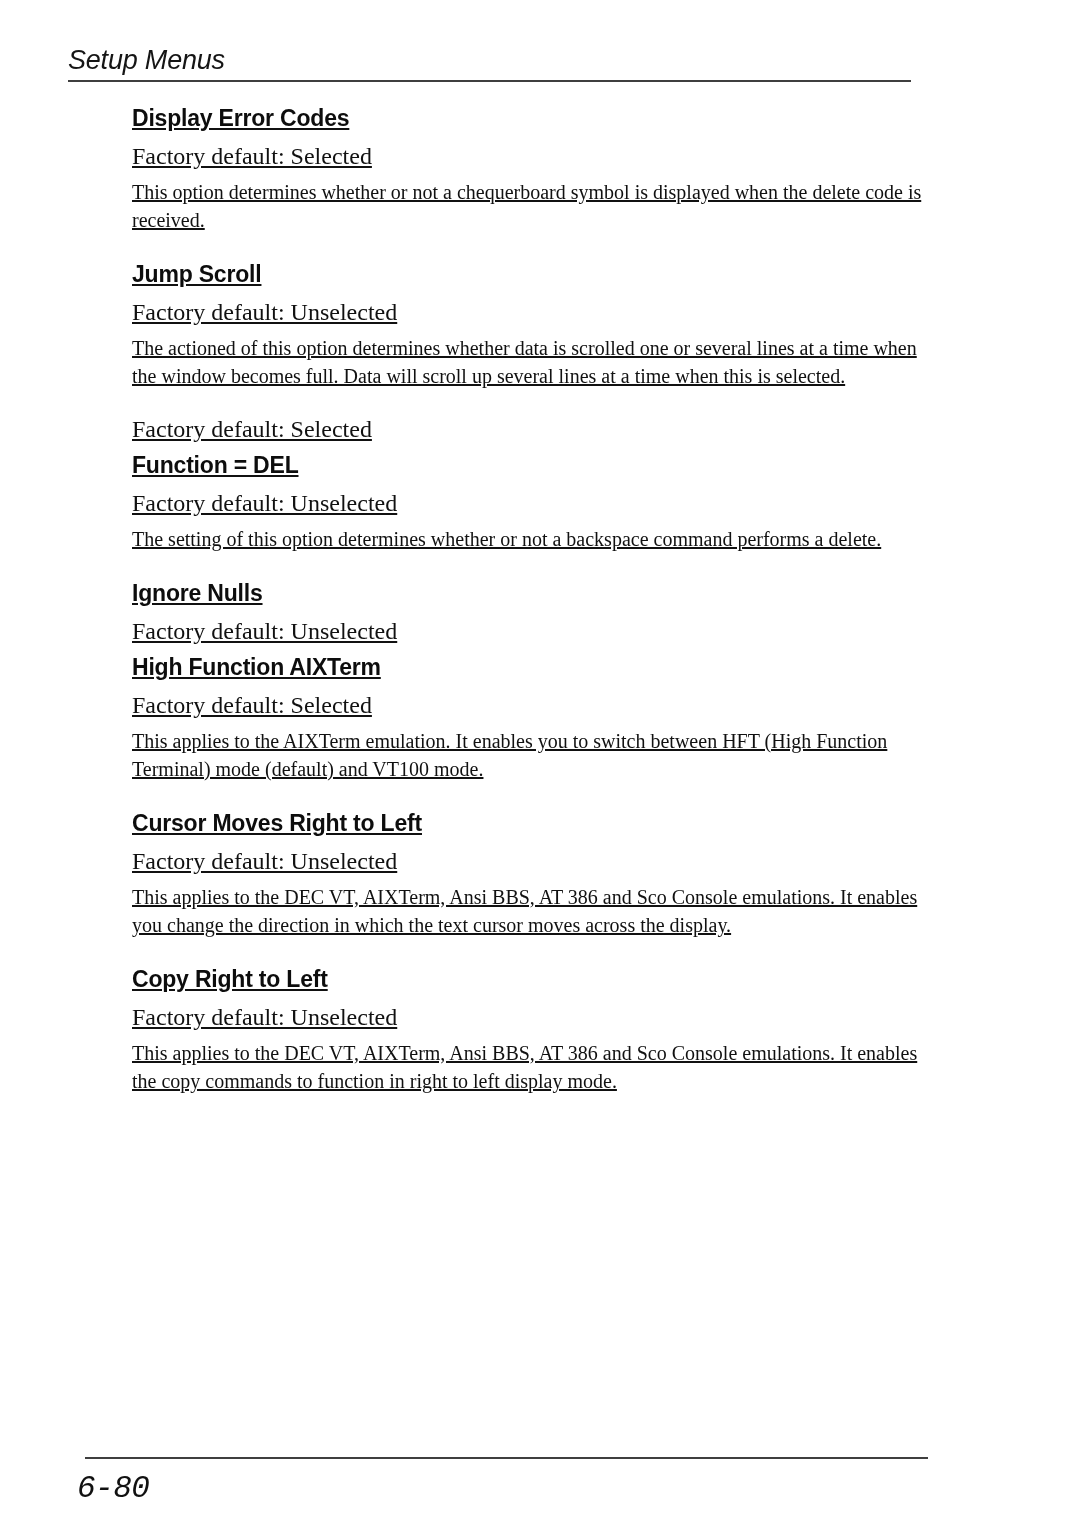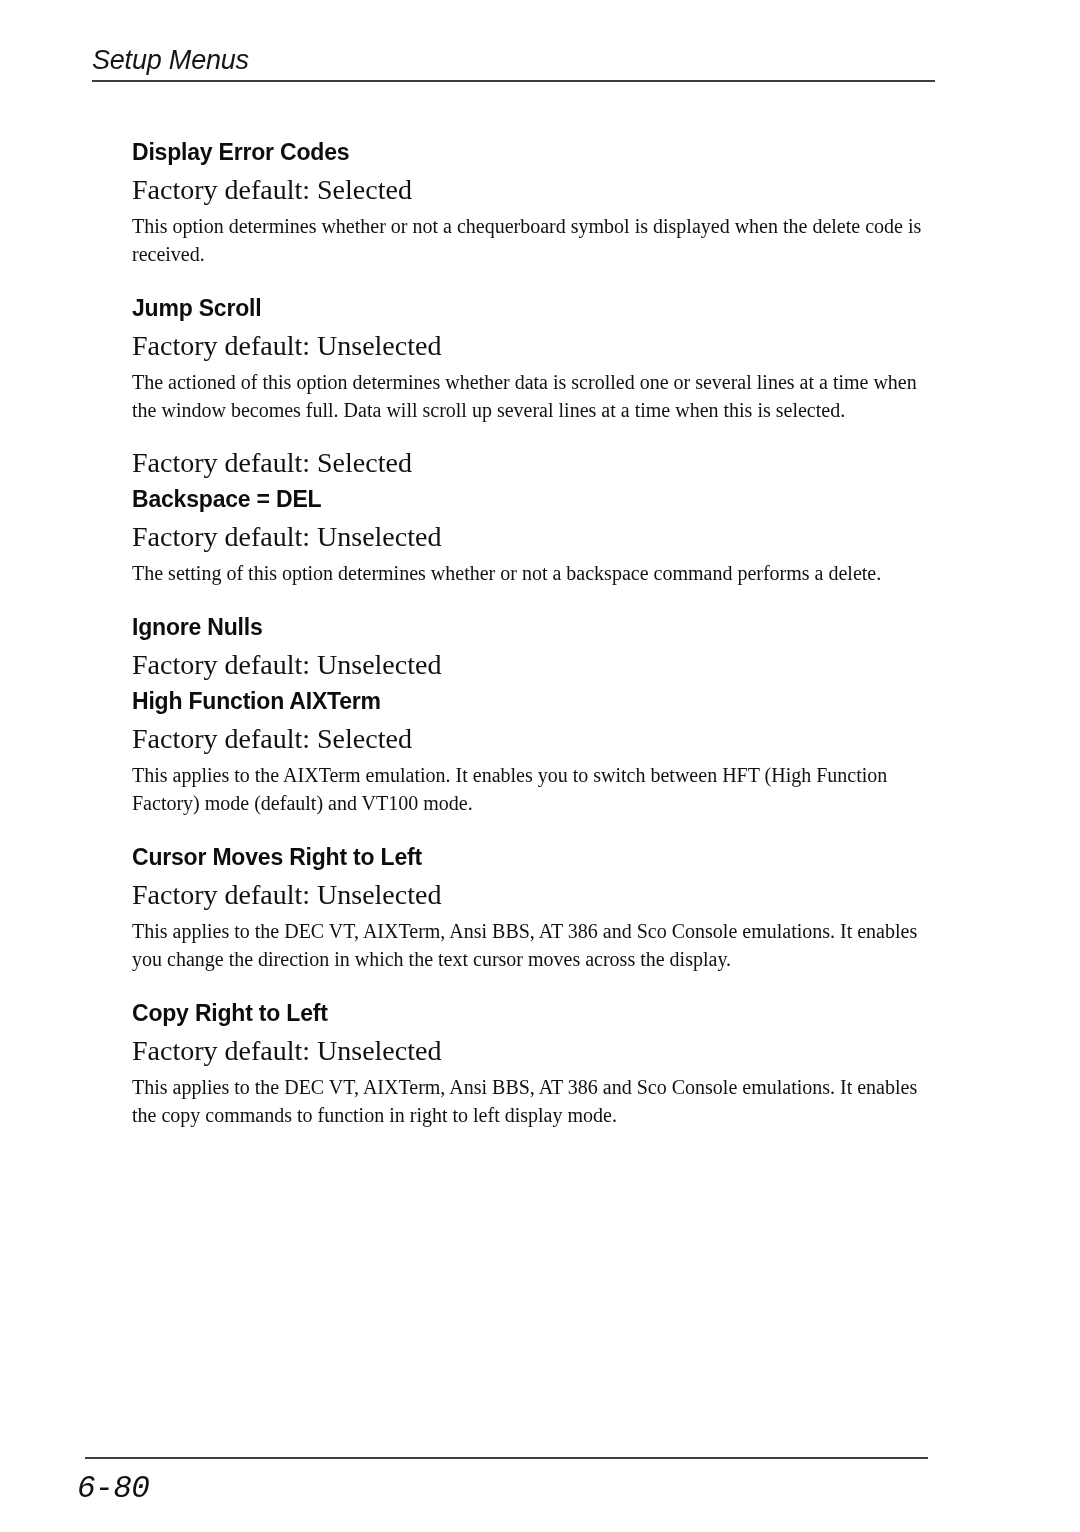--- a/index.html
+++ b/index.html
@@ -12,50 +12,51 @@
     width: 1080px;
     height: 1532px;
     background: #ffffff;
     color: #111111;
     font-family: "Liberation Serif", serif;
     overflow: hidden;
     box-sizing: border-box;
   }
   
   .running-header {
-    margin: 44px 0 0 92px;
+    margin: 44px 0 0 68px;
     width: 843px;
     border-bottom: 2.5px solid #3f3f3f;
     padding-bottom: 4px;
   }
   .running-header .title {
     font-family: "Liberation Sans", sans-serif;
     font-style: italic;
     font-size: 27px;
     line-height: 32px;
     letter-spacing: -0.2px;
     color: #151515;
   }
   
   .content {
-    padding: 56px 0 0 132px;
+    padding: 22px 0 0 132px;
     width: 795px;
+    text-decoration: underline;
   }
   .option-section { margin: 0; }
   .option-section h2 {
     font-family: "Liberation Sans", sans-serif;
     font-weight: bold;
     font-size: 23px;
     line-height: 28px;
     letter-spacing: -0.2px;
     color: #0d0d0d;
     margin: 0 0 11px 0;
   }
   .option-section p.factory-default {
-    font-size: 28px;
+    font-size: 24px;
     line-height: 26px;
     margin: 0 0 9px 0;
   }
   .option-section p.description {
     font-size: 20px;
     line-height: 28px;
     margin: 0 0 26px 0;
   }
   
   .page-footer {
@@ -97,34 +98,34 @@
       <h2>Jump Scroll</h2>
       <p class="factory-default">Factory default: Unselected</p>
       <p class="description">The actioned of this option determines whether data is scrolled one or several lines at a time when the window becomes full. Data will scroll up several lines at a time when this is selected.</p>
     </section>
 
     <section class="option-section">
       <p class="factory-default">Factory default: Selected</p>
     </section>
 
     <section class="option-section">
-      <h2>Backspace = DEL</h2>
+      <h2>Function = DEL</h2>
       <p class="factory-default">Factory default: Unselected</p>
       <p class="description">The setting of this option determines whether or not a backspace command performs a delete.</p>
     </section>
 
     <section class="option-section">
       <h2>Ignore Nulls</h2>
       <p class="factory-default">Factory default: Unselected</p>
     </section>
 
     <section class="option-section">
       <h2>High Function AIXTerm</h2>
       <p class="factory-default">Factory default: Selected</p>
-      <p class="description">This applies to the AIXTerm emulation. It enables you to switch between HFT (High Function Factory) mode (default) and VT100 mode.</p>
+      <p class="description">This applies to the AIXTerm emulation. It enables you to switch between HFT (High Function Terminal) mode (default) and VT100 mode.</p>
     </section>
 
     <section class="option-section">
       <h2>Cursor Moves Right to Left</h2>
       <p class="factory-default">Factory default: Unselected</p>
       <p class="description">This applies to the DEC VT, AIXTerm, Ansi BBS, AT 386 and Sco Console emulations. It enables you change the direction in which the text cursor moves across the display.</p>
     </section>
 
     <section class="option-section">
       <h2>Copy Right to Left</h2>

